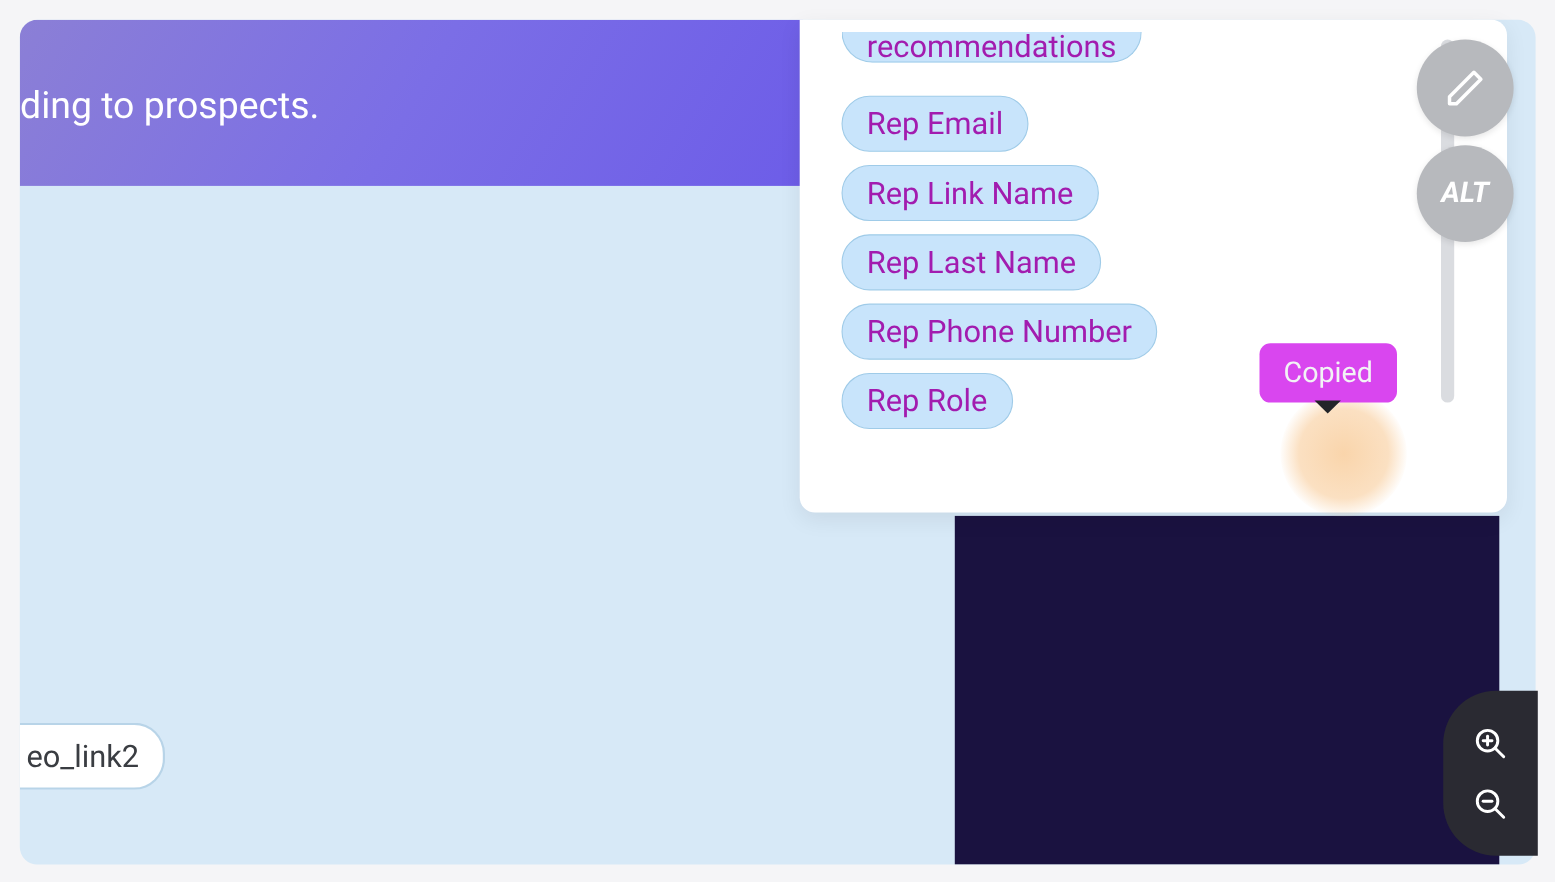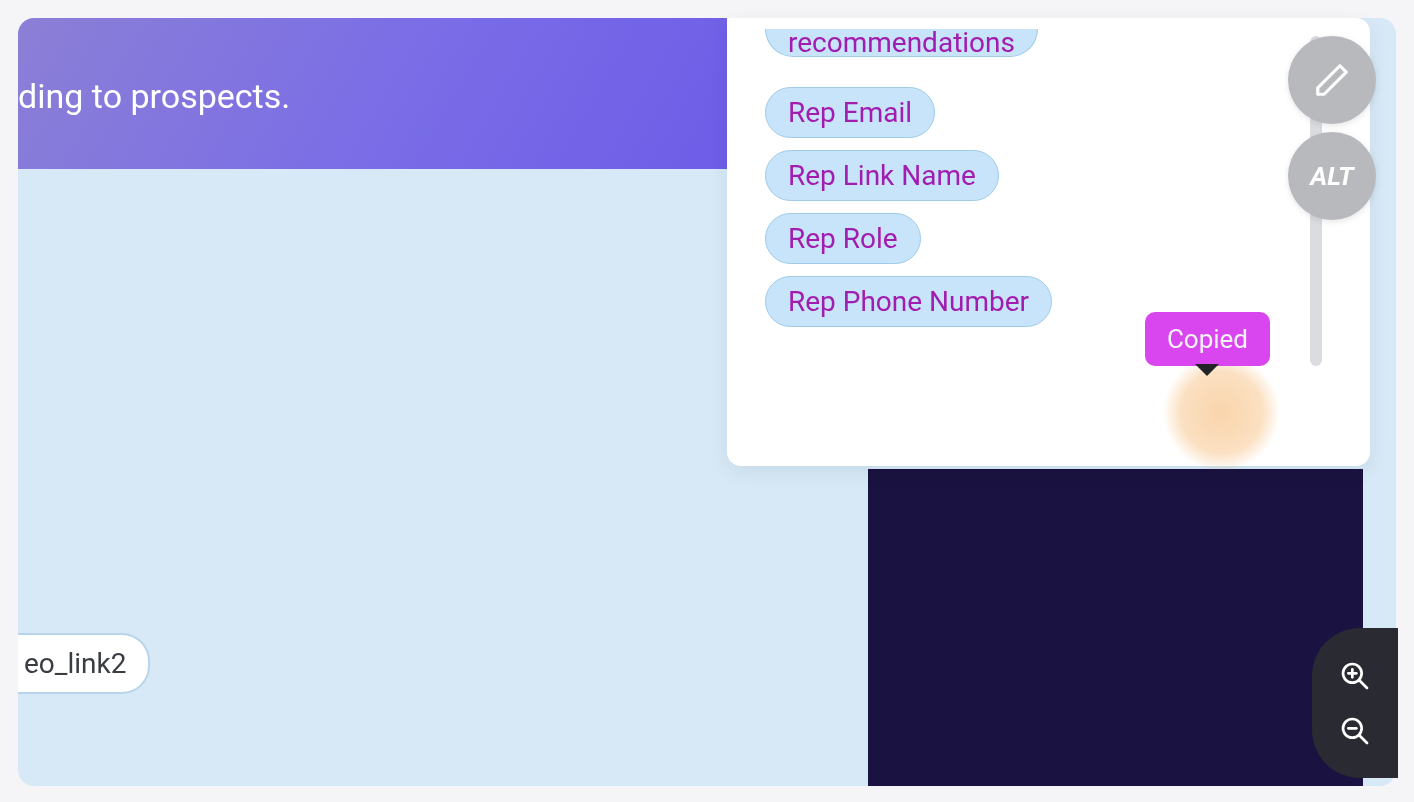--- a/index.html
+++ b/index.html
@@ -32,21 +32,21 @@
       font-size: 34px;
       font-weight: 400;
       padding: 58px 0 0 0;
       text-indent: -280px;
       white-space: nowrap;
       overflow: hidden;
     }
     .canvas-tag {
       position: absolute;
       left: 0;
-      top: 615px;
+      top: 639px;
       background: #fff;
       border: 2px solid #b8d4e8;
       border-left: none;
       border-radius: 0 28px 28px 0;
       padding: 12px 22px 12px 6px;
       font-size: 28px;
       color: #3a3d42;
       font-weight: 400;
     }
     .dark-panel {
@@ -245,24 +245,27 @@
     <div class="chip-row">
       <span class="chip cut-top">recommendations</span>
     </div>
     <div class="chip-row">
       <span class="chip">Rep Email</span>
     </div>
     <div class="chip-row">
       <span class="chip">Rep Link Name</span>
     </div>
     <div class="chip-row">
+      <span class="chip">Rep Last Name</span>
+    </div>
+    <div class="chip-row">
+      <span class="chip">Rep Phone Number</span>
+    </div>
+    <div class="chip-row">
       <span class="chip">Rep Role</span>
-    </div>
-    <div class="chip-row">
-      <span class="chip">Rep Phone Number</span>
     </div>
   </div>
 
   <div class="scrollbar-track">
     <div class="scrollbar-thumb"></div>
   </div>
 
   <div class="tooltip">
     <span>Copied</span>
   </div>

